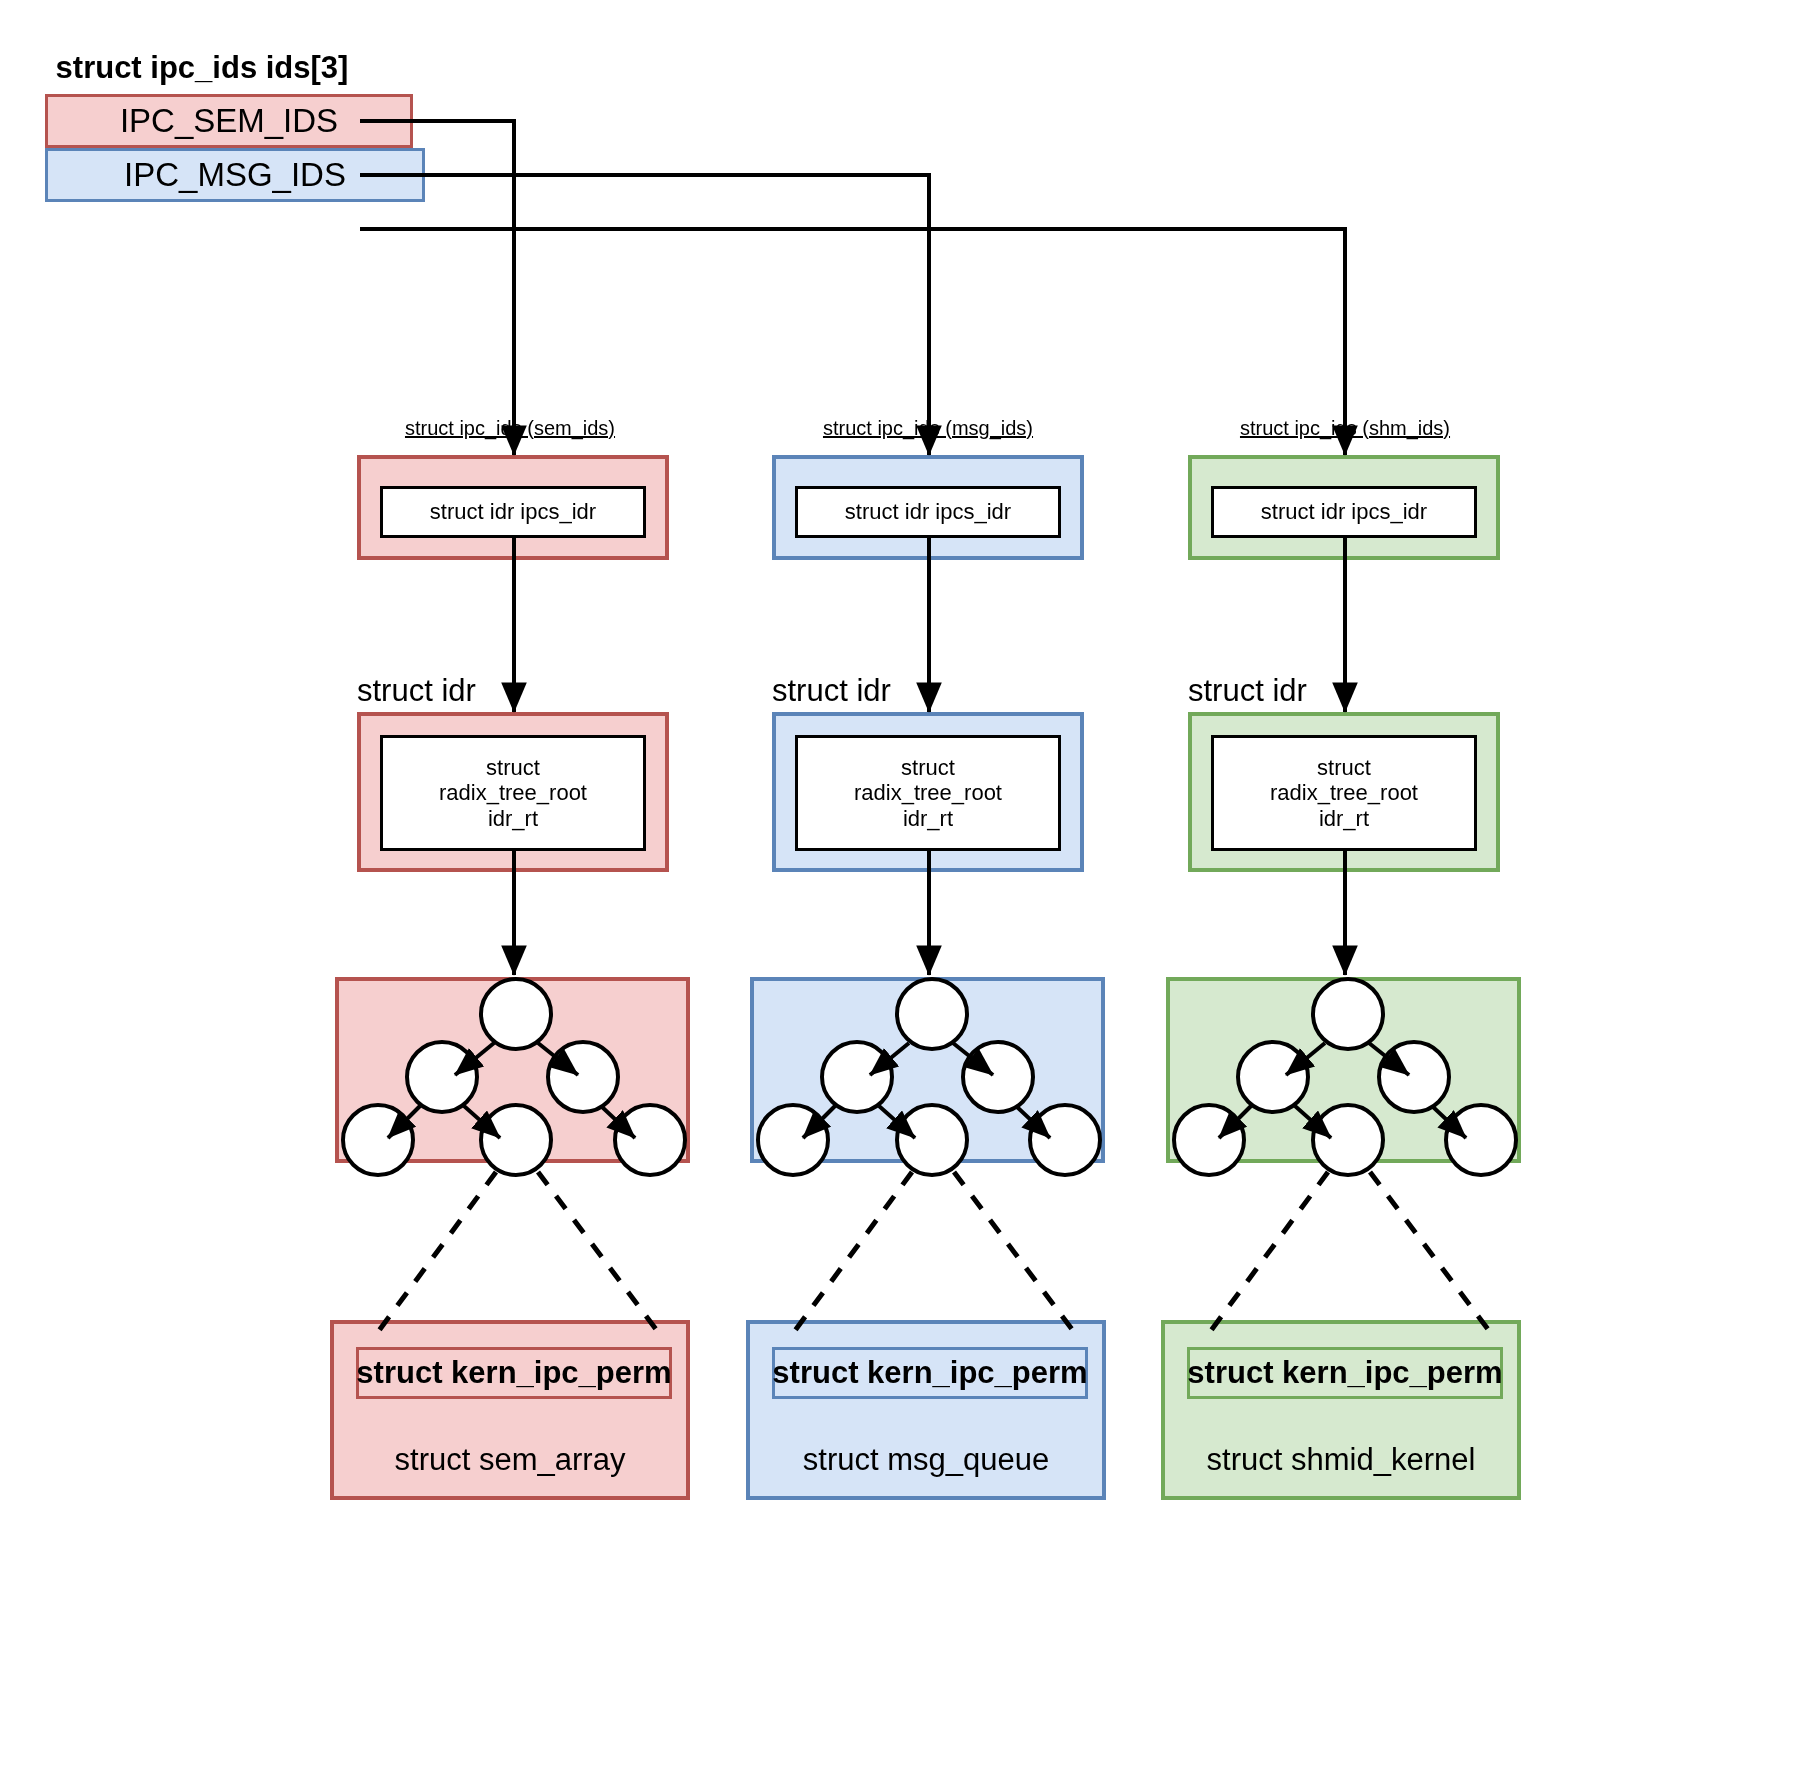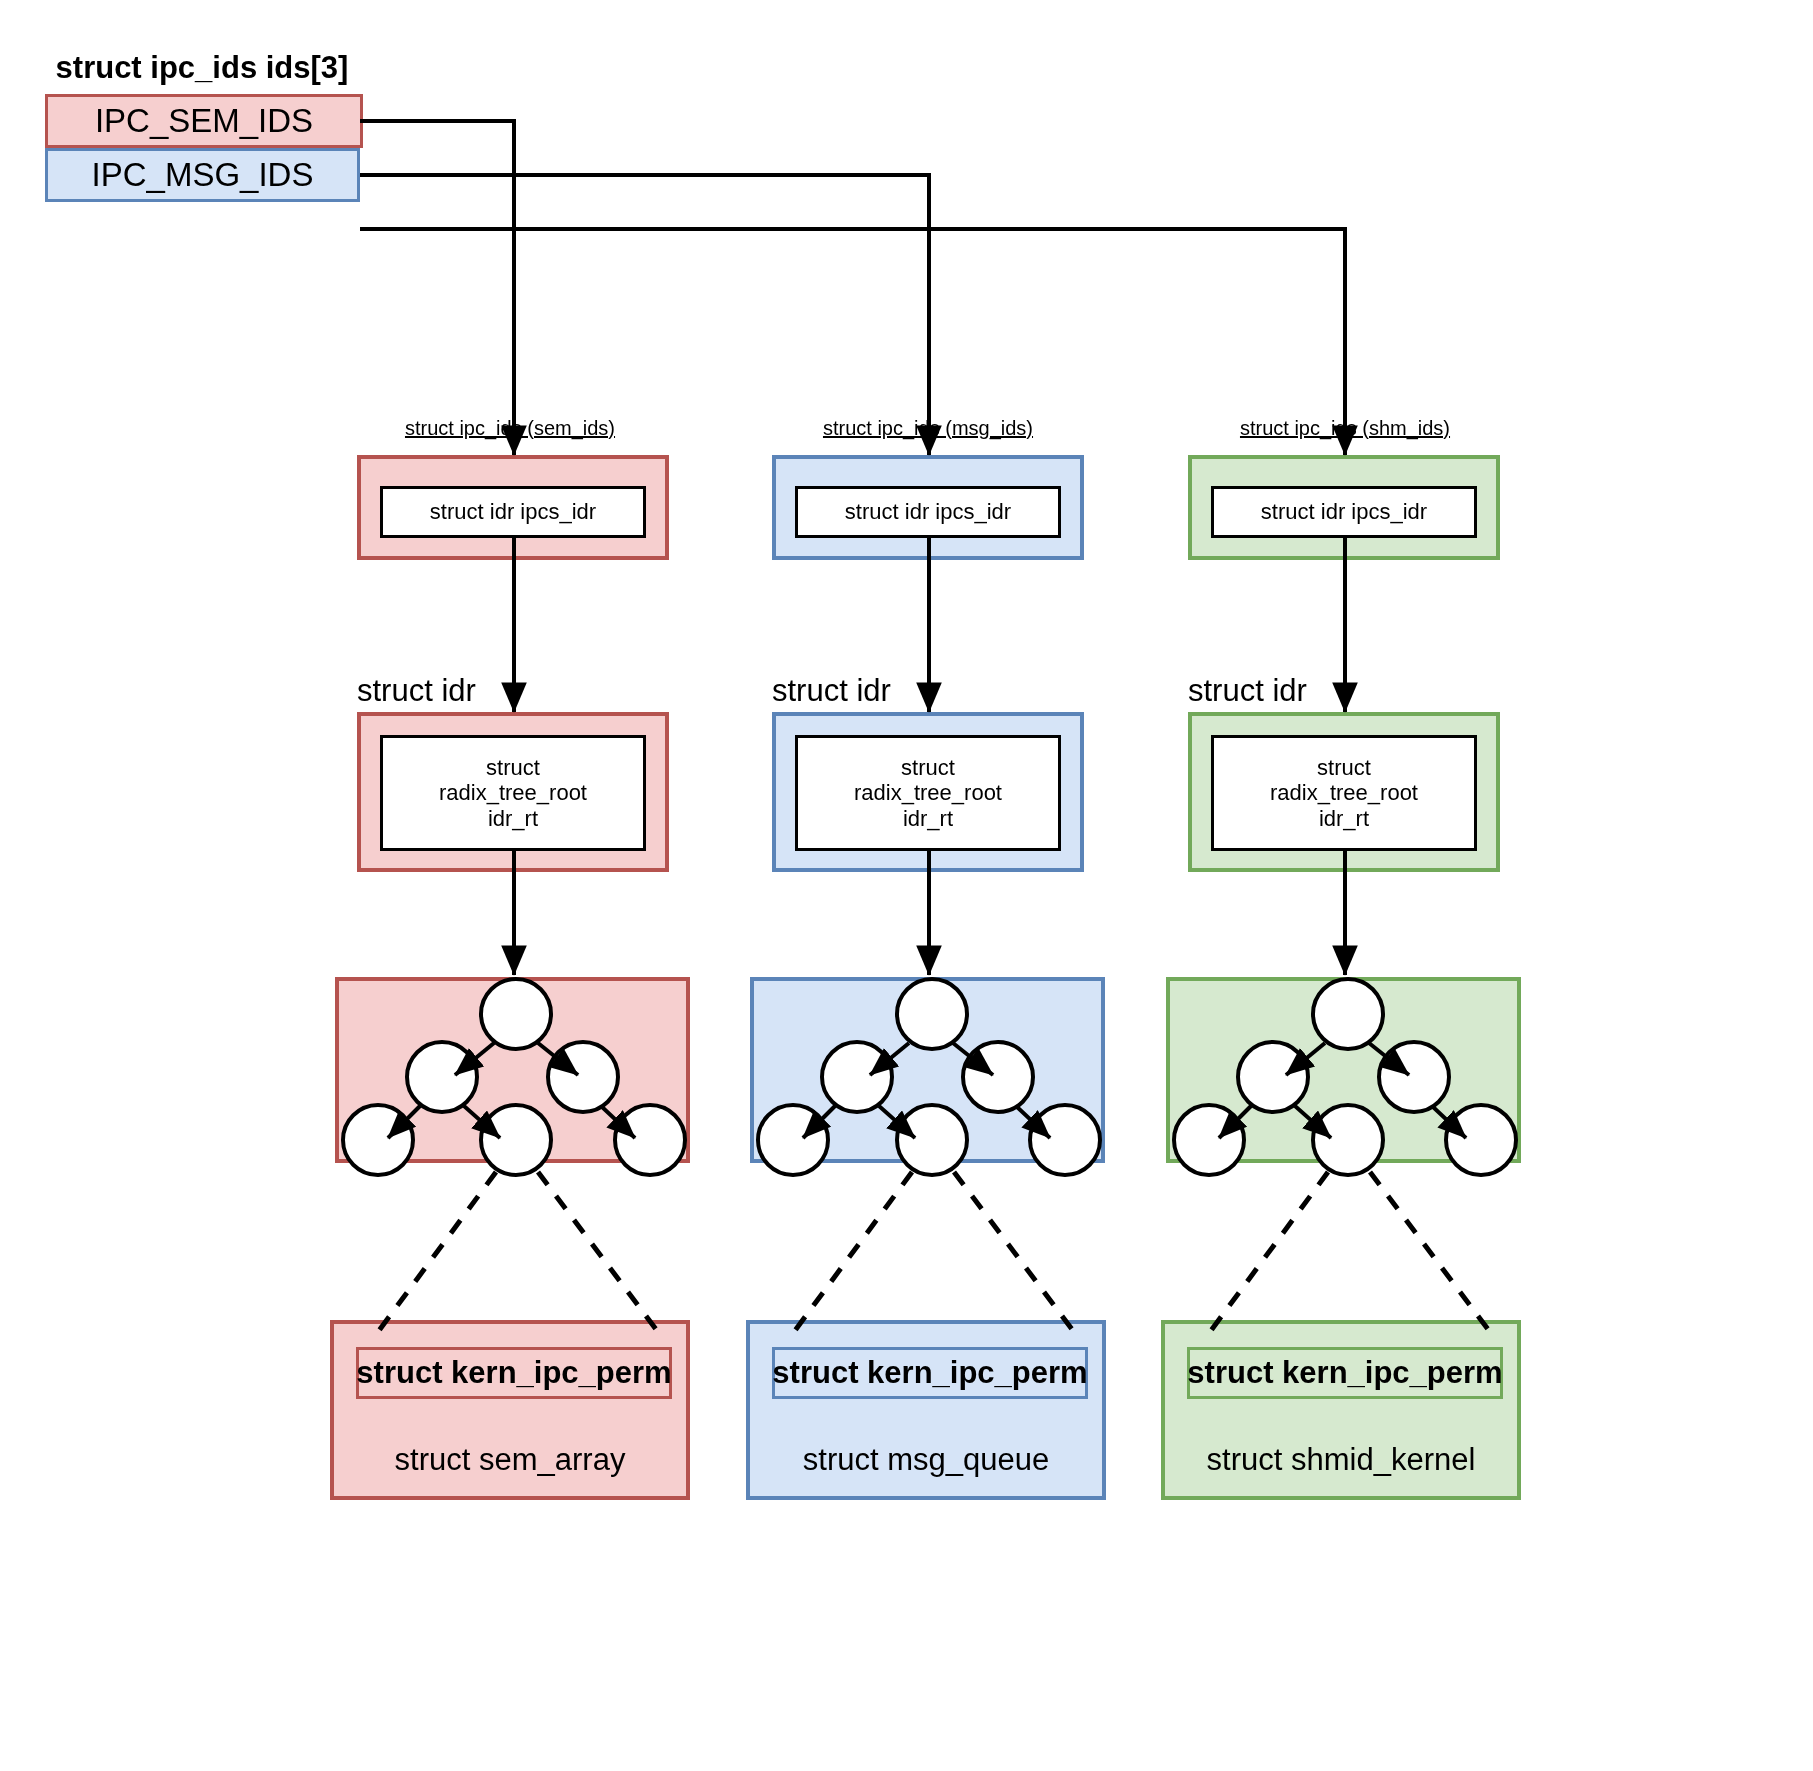--- a/index.html
+++ b/index.html
@@ -99,24 +99,24 @@
     border-radius: 50%;
   }
 </style>
 </head>
 <body>
 
 <div id="canvas">
 
   <div class="abs ids-title" style="left:42px; top:50px; width:320px;">struct ipc_ids ids[3]</div>
 
-  <div class="abs ids-row" style="left:45px; top:94px; width:318px; height:54px; background:#f6cfcf; border:3px solid #b5534f;">
+  <div class="abs ids-row" style="left:45px; top:94px; width:368px; height:54px; background:#f6cfcf; border:3px solid #b5534f;">
     <span>IPC_SEM_IDS</span>
   </div>
-  <div class="abs ids-row" style="left:45px; top:148px; width:315px; height:54px; background:#d6e4f7; border:3px solid #5b84b8;">
+  <div class="abs ids-row" style="left:45px; top:148px; width:380px; height:54px; background:#d6e4f7; border:3px solid #5b84b8;">
     <span>IPC_MSG_IDS</span>
   </div>
 
   <div class="abs col-caption" style="left:340px; top:417px; width:340px;">struct ipc_ids (sem_ids)</div>
   <div class="abs col-caption" style="left:758px; top:417px; width:340px;">struct ipc_ids (msg_ids)</div>
   <div class="abs col-caption" style="left:1175px; top:417px; width:340px;">struct ipc_ids (shm_ids)</div>
 
   <div class="abs panel" style="left:357px; top:455px; width:312px; height:105px; background:#f6cfcf; border:4px solid #b5534f;"></div>
   <div class="abs inner-box" style="left:380px; top:486px; width:266px; height:52px;">struct idr ipcs_idr</div>
 

